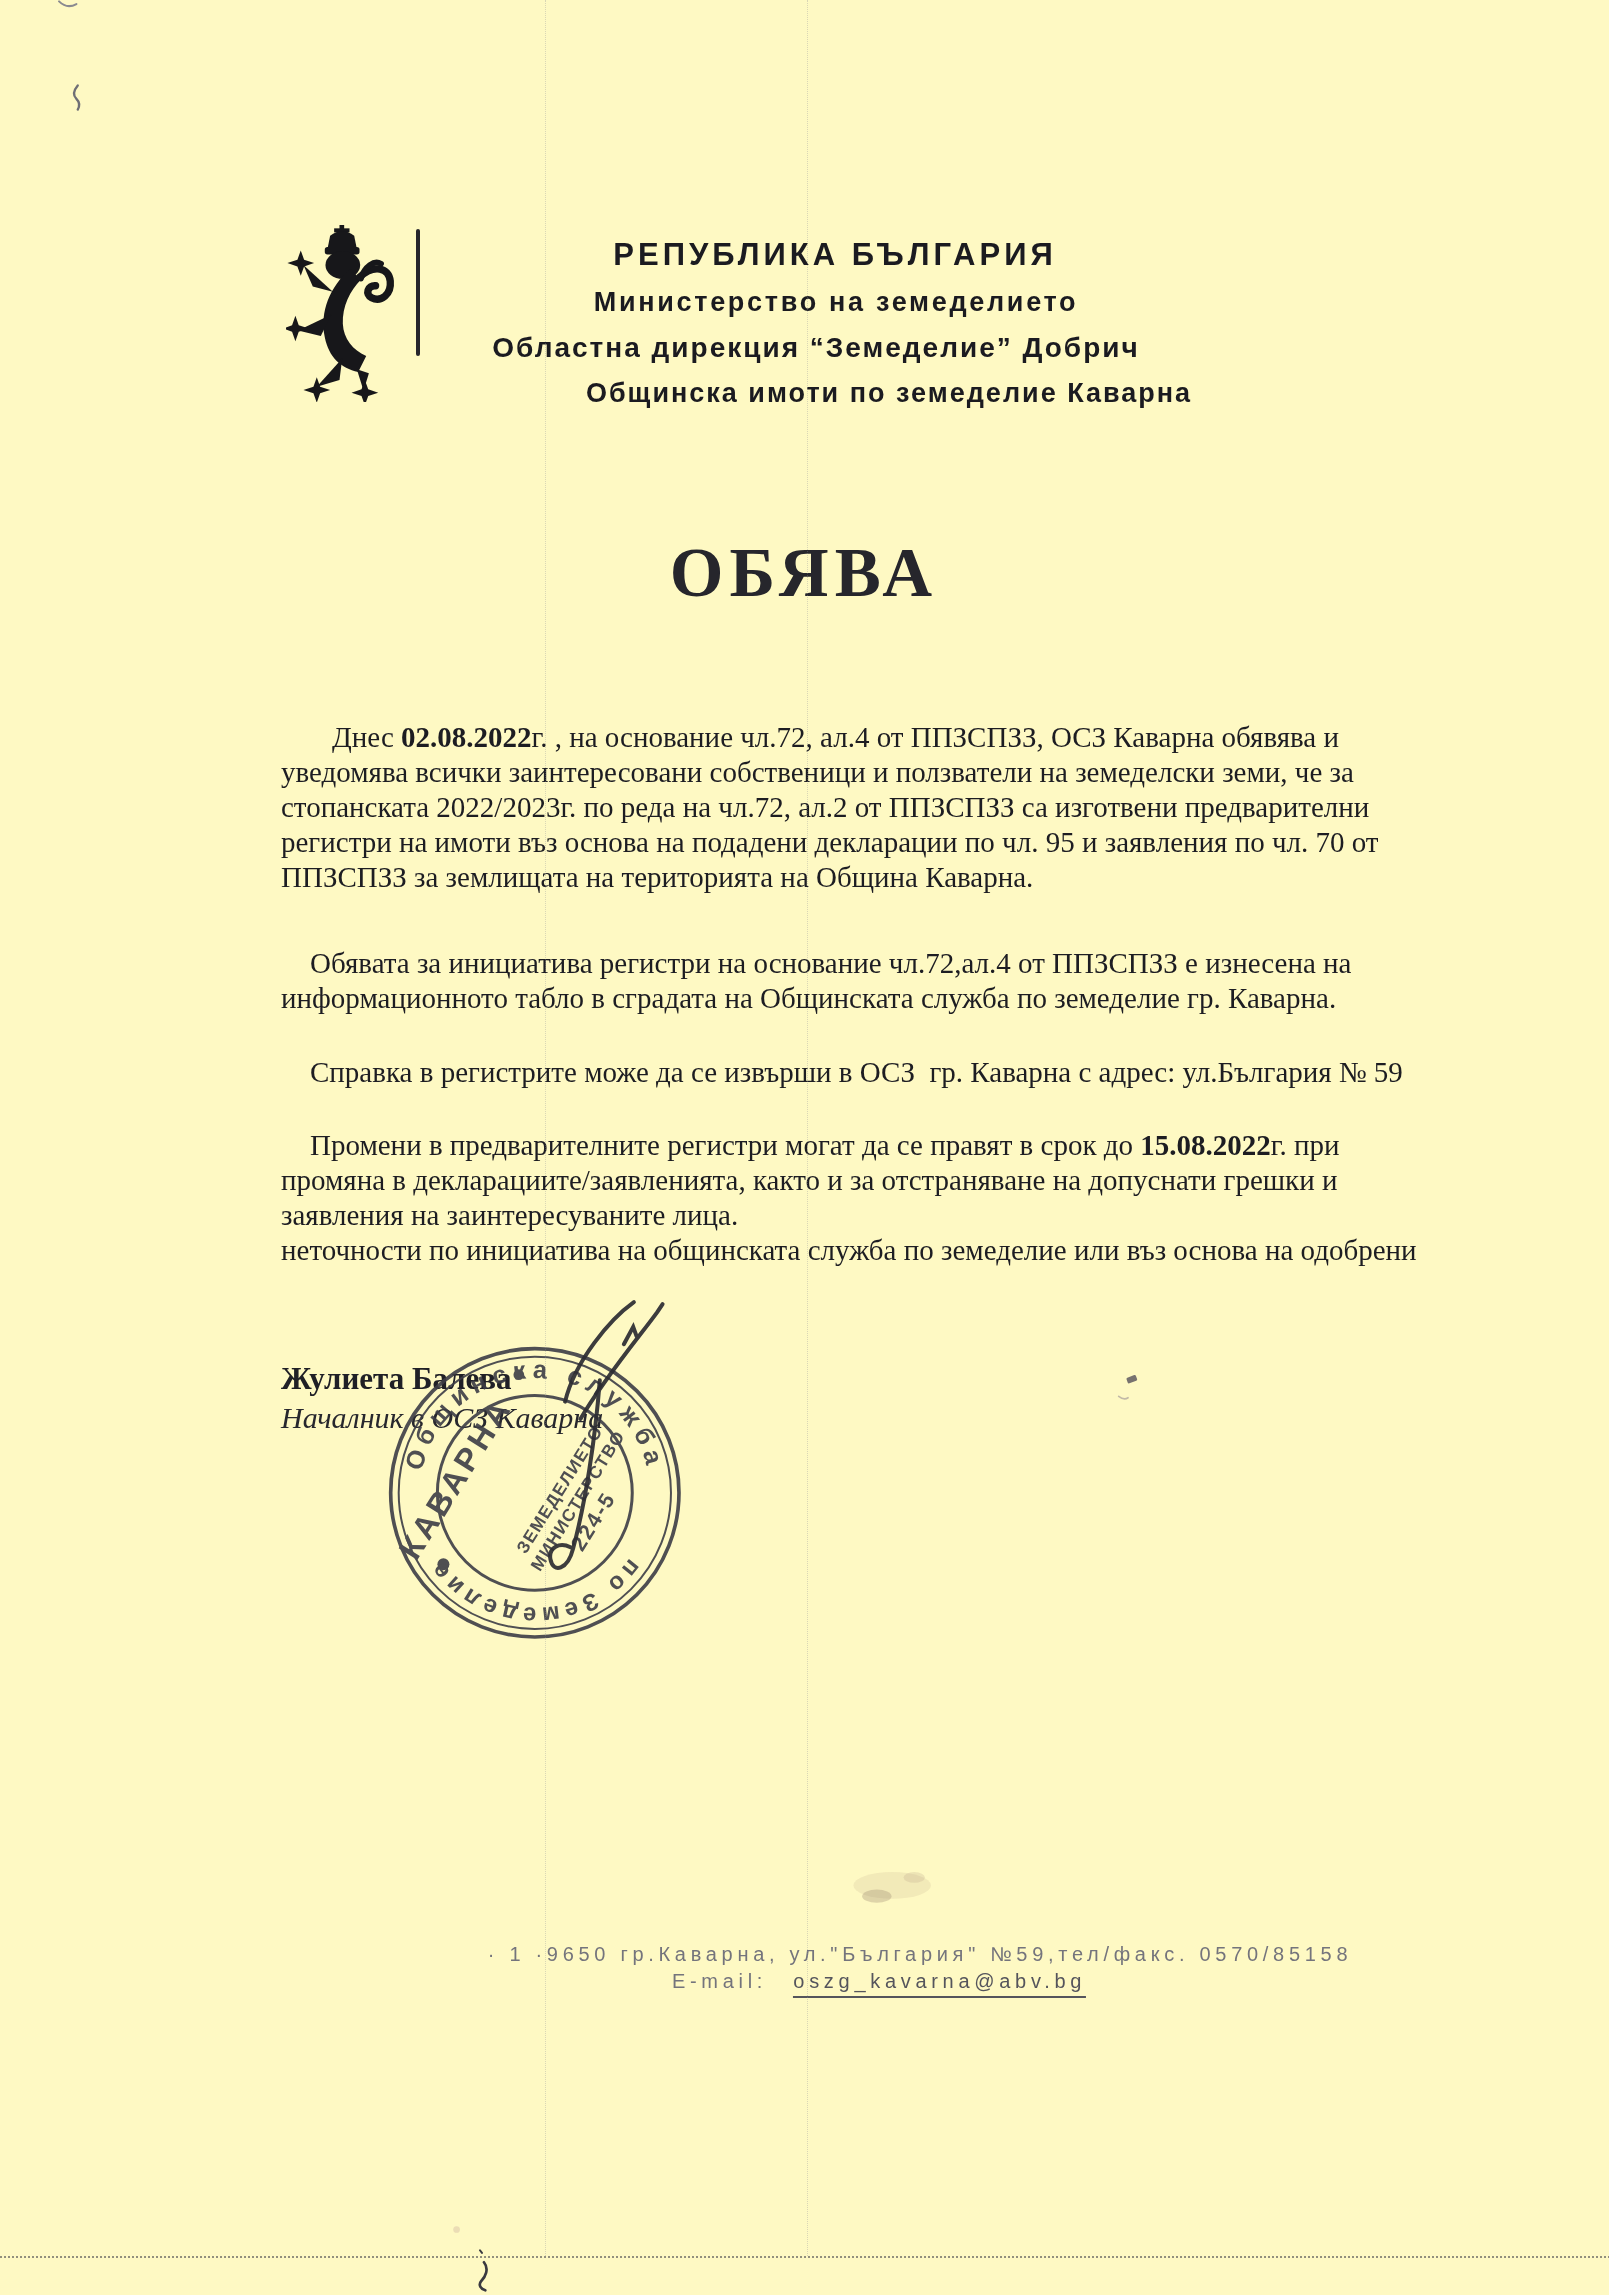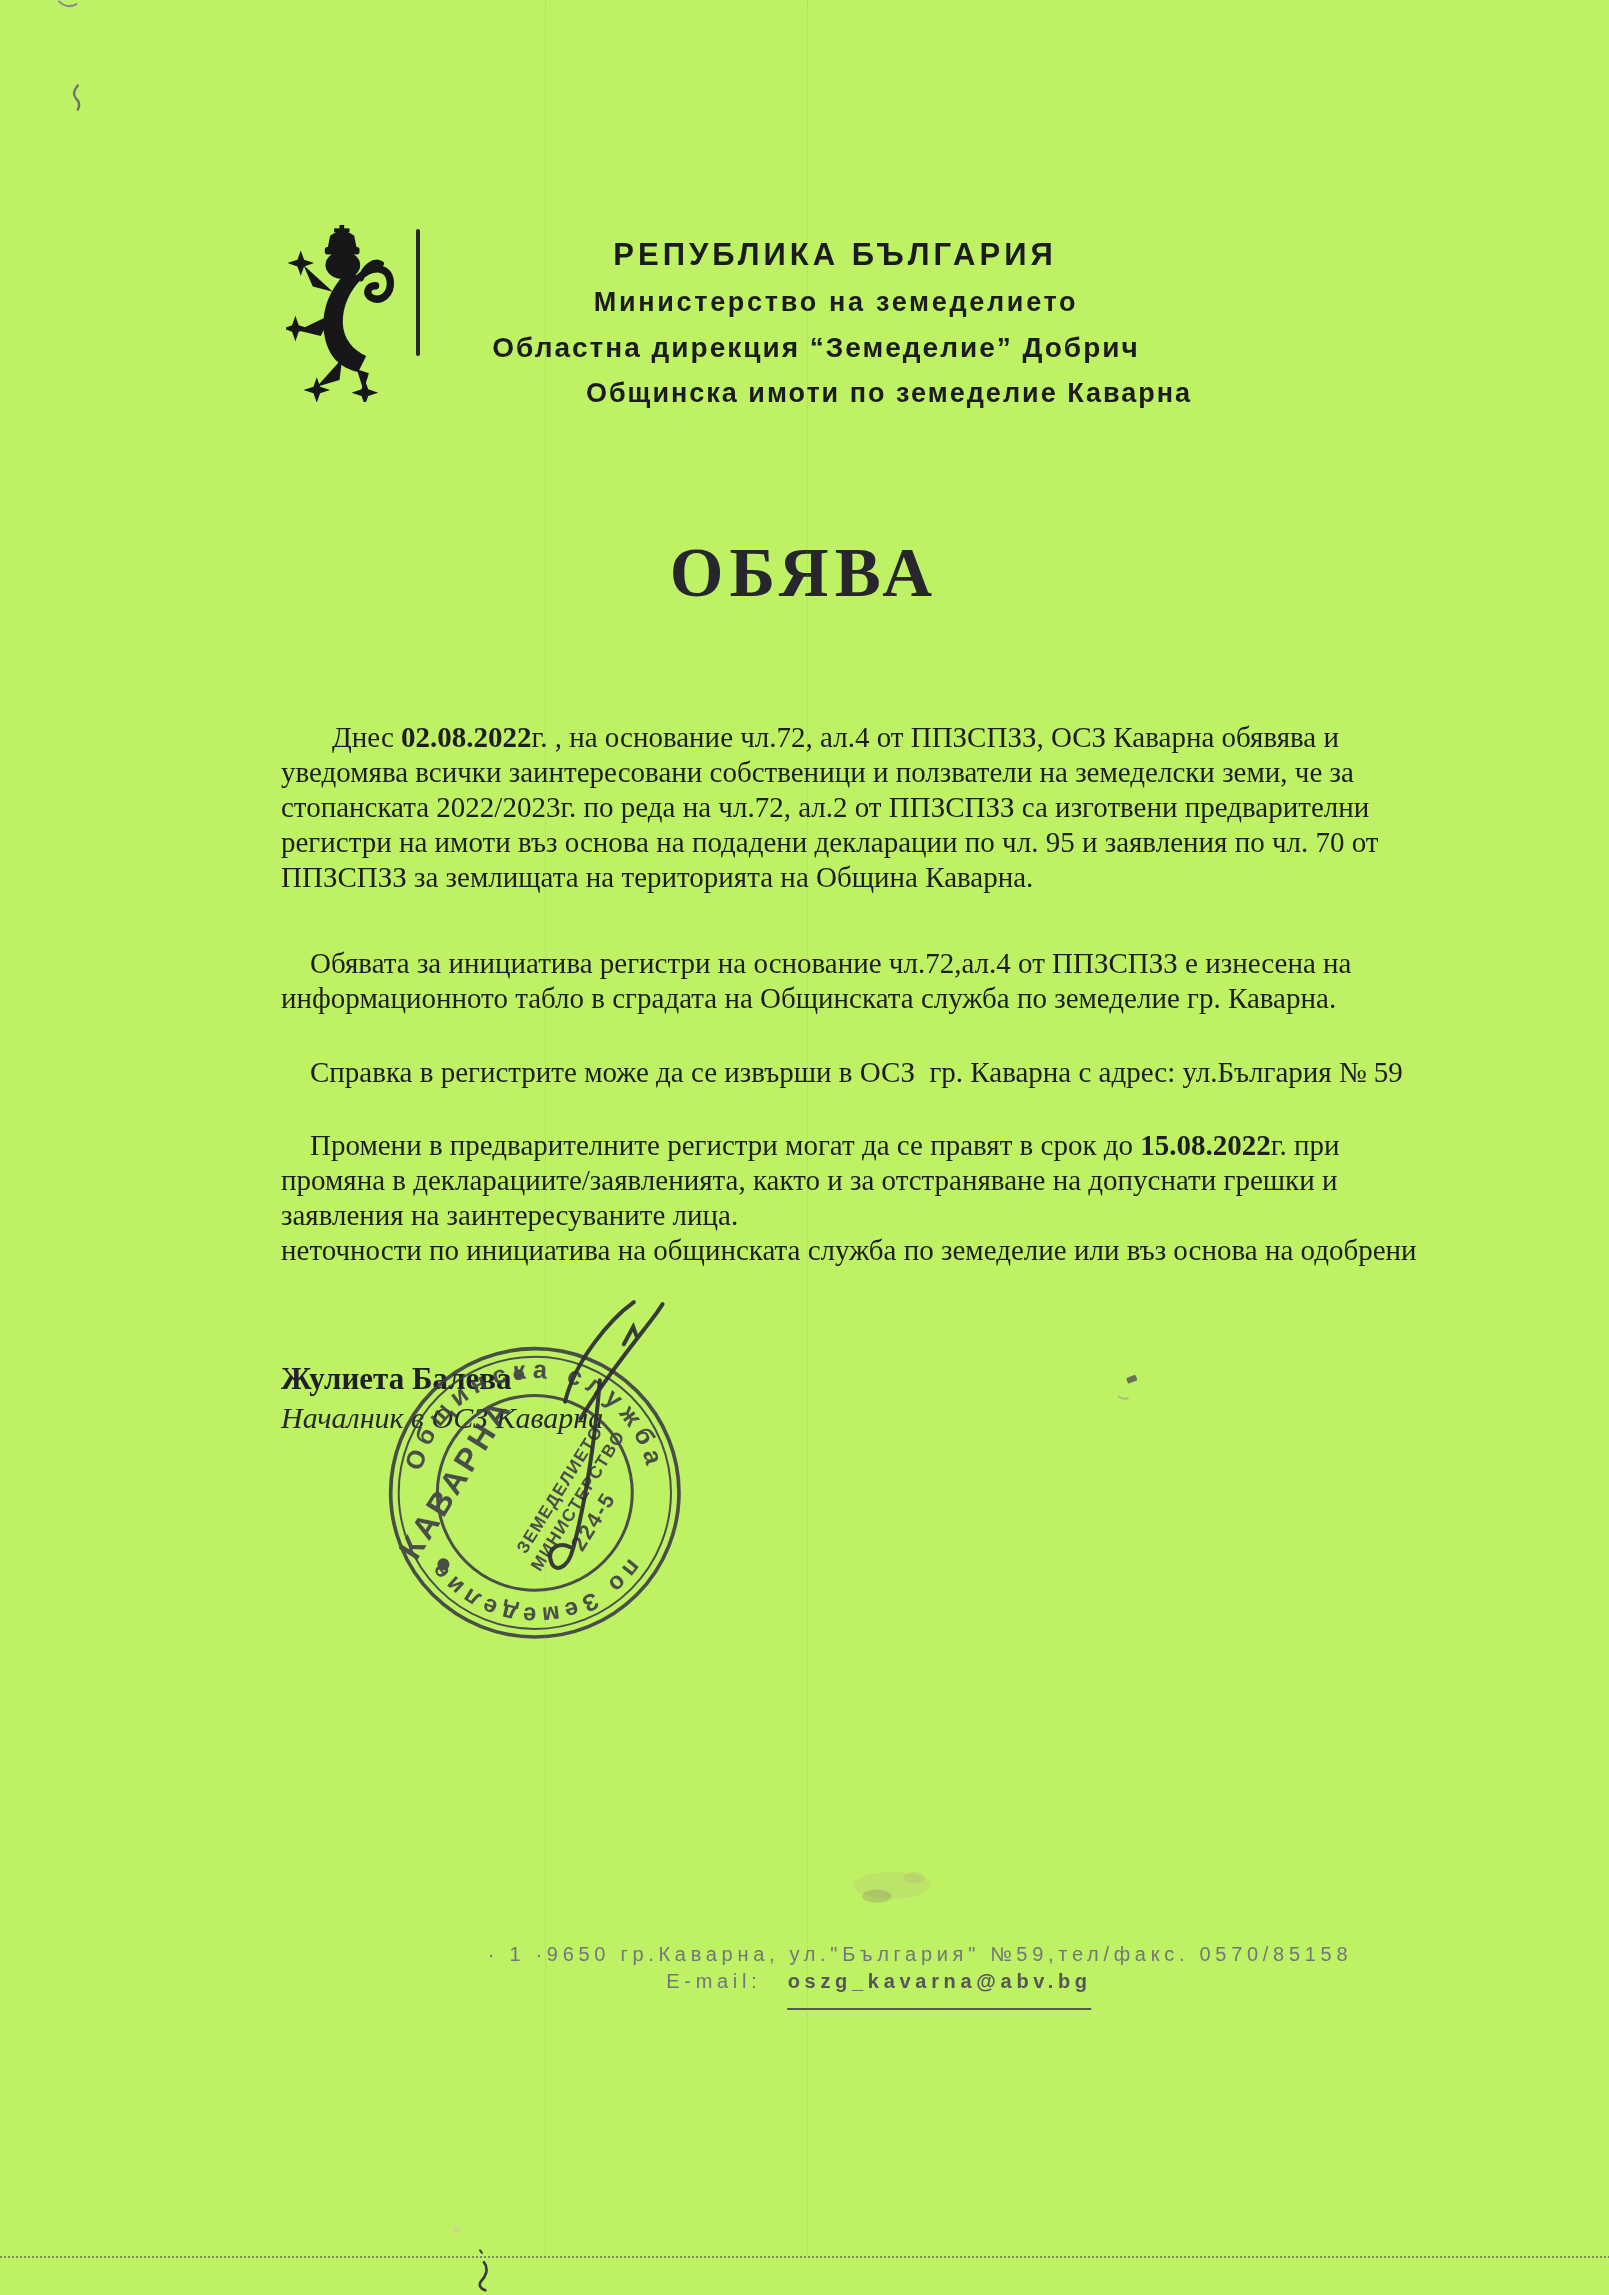--- a/index.html
+++ b/index.html
@@ -1,19 +1,19 @@
 <!DOCTYPE html>
 <html style="font-size:10.7px"><head>
 <meta charset="utf-8">
 <style>
   html,body{margin:0;padding:0;background:#d9d9d9;}
   .page{
     position:relative;
     width:1610px;height:2295px;
-    background:#bef264;
+    background:#fef9c3;
     overflow:hidden;
     font-family:"Liberation Serif", serif;
     color:#1e1e24;
   }
   
   .hline{
     position:absolute;
     transform:translateX(-50%);
     white-space:pre;
     font-family:"Liberation Sans", sans-serif;
@@ -59,22 +59,22 @@
     position:absolute;left:920px;top:1942px;transform:translateX(-50%);
     font-family:"Liberation Sans", sans-serif;
     font-size:20px;letter-spacing:4.7px;white-space:pre;color:#74747c;line-height:1.2;
   }
   .foot2{
     position:absolute;left:879px;top:1969px;transform:translateX(-50%);
     font-family:"Liberation Sans", sans-serif;
     font-size:20px;letter-spacing:4.7px;white-space:pre;color:#74747c;line-height:1.2;
   }
   .foot2 .email{
-    font-weight:700;color:#55555c;
-    border-bottom:2.7px solid #55555c;padding-bottom:16px;margin-left:16px;
+    font-weight:400;color:#55555c;
+    border-bottom:2.7px solid #55555c;padding-bottom:4px;margin-left:16px;
   }
   
   .vscan{position:absolute;top:0;height:2256px;width:0;border-left:1.3px dotted rgba(140,140,152,.32);}
   .v1{left:545px;}
   .v2{left:807px;}
   .hscan{position:absolute;left:0;top:2256px;width:1610px;height:0;border-top:2px dotted rgba(72,72,78,.6);}
   .absvg{position:absolute;}
 </style>
 </head>
 <body>

